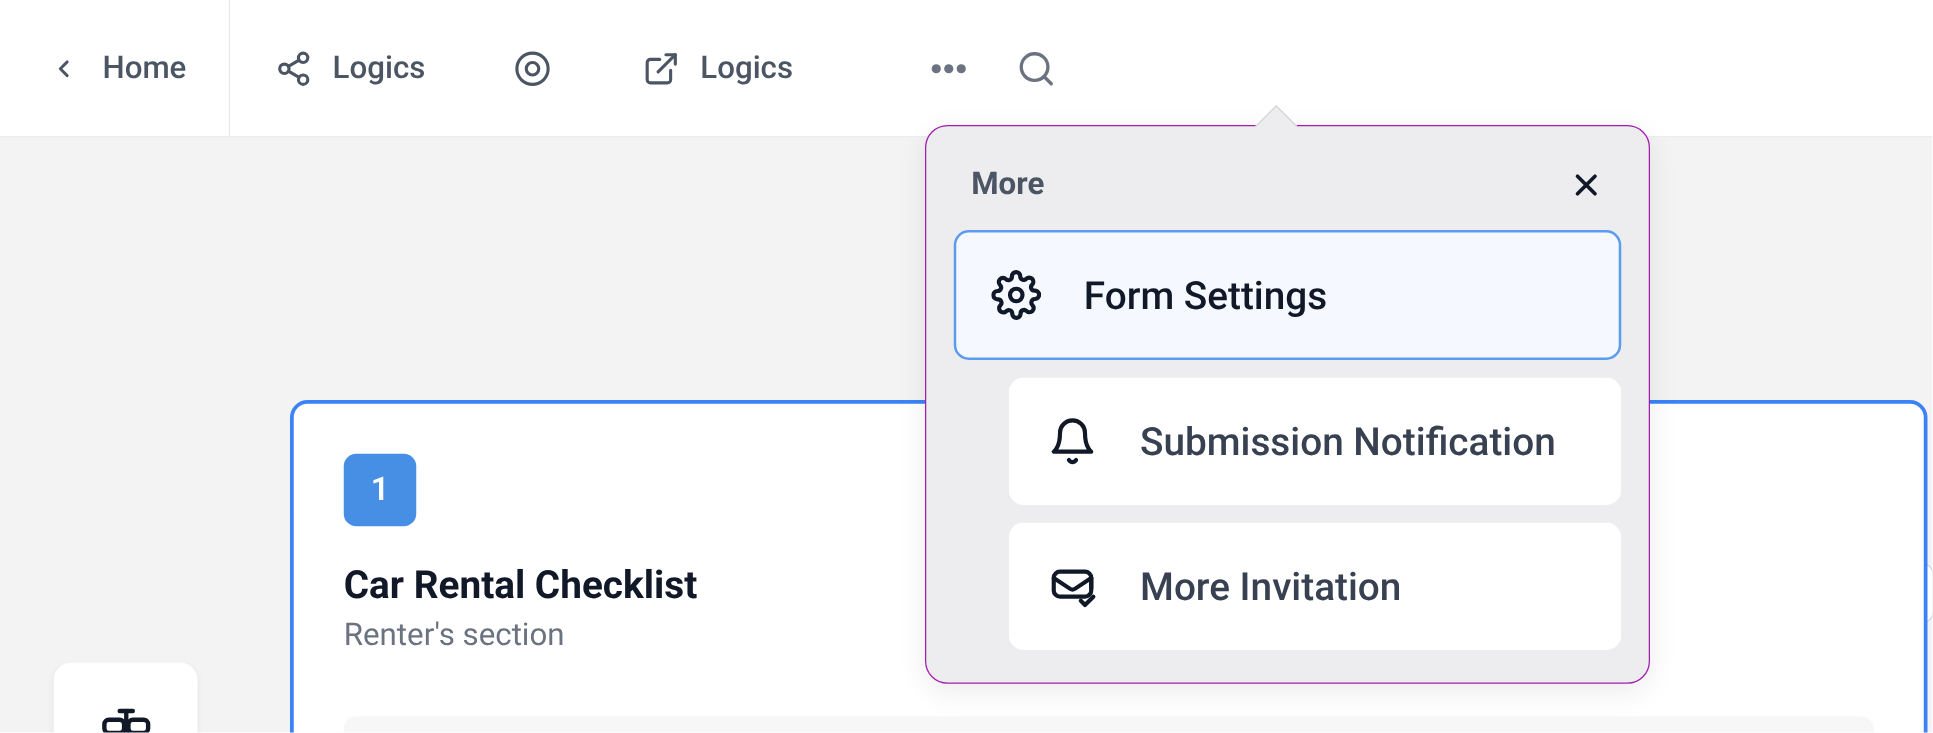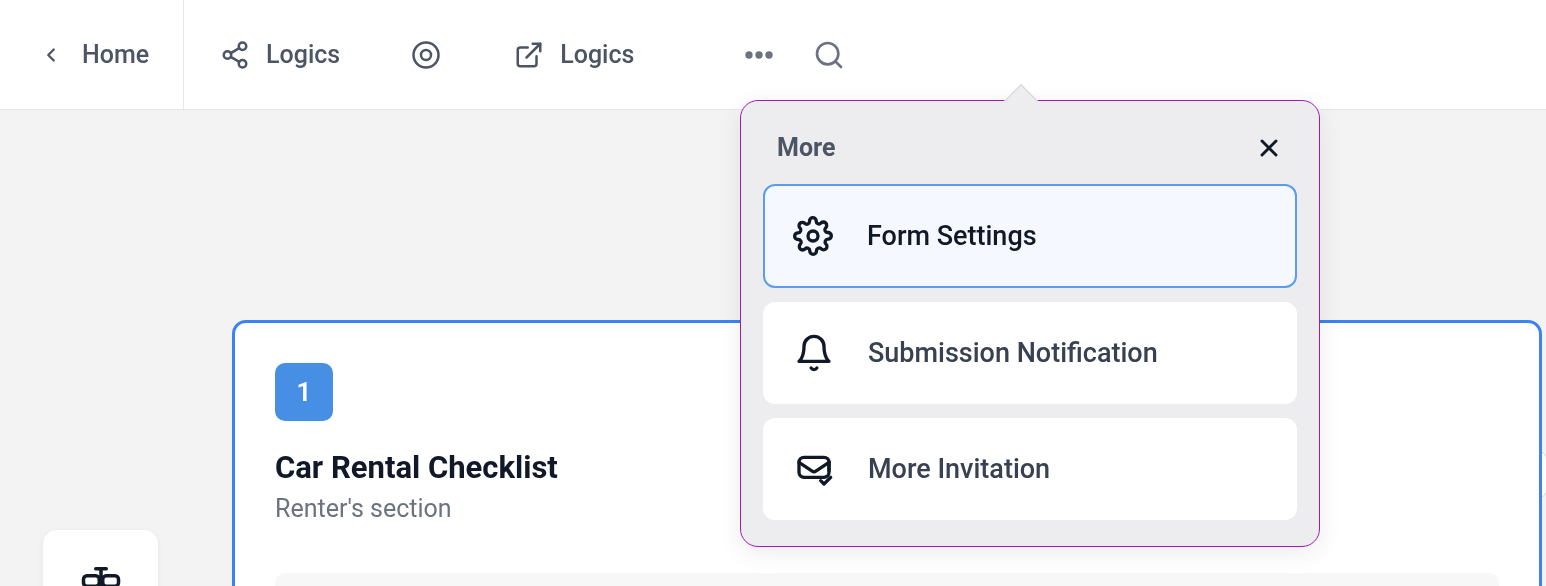--- a/index.html
+++ b/index.html
@@ -213,31 +213,32 @@
       cursor: pointer;
     }
     .popover-item.active {
       border: 2px solid #5b9cf0;
       background: #f5f9ff;
       margin-top: 2px;
       padding: 30px 28px;
     }
     .popover-item:not(.active){
       border: 1px solid transparent;
+      margin-left: 44px;
     }
     .popover-item .item-icon {
       width: 40px;
       height: 40px;
       color: #111827;
       display: inline-flex;
       align-items: center;
       justify-content: center;
     }
     .popover-item .item-label {
-      font-size: 27px;
+      font-size: 31px;
       font-weight: 500;
       color: #111827;
     }
     .popover-item:not(.active) .item-label {
       color: #374151;
     }
   </style>
 </head>
 <body>
 

